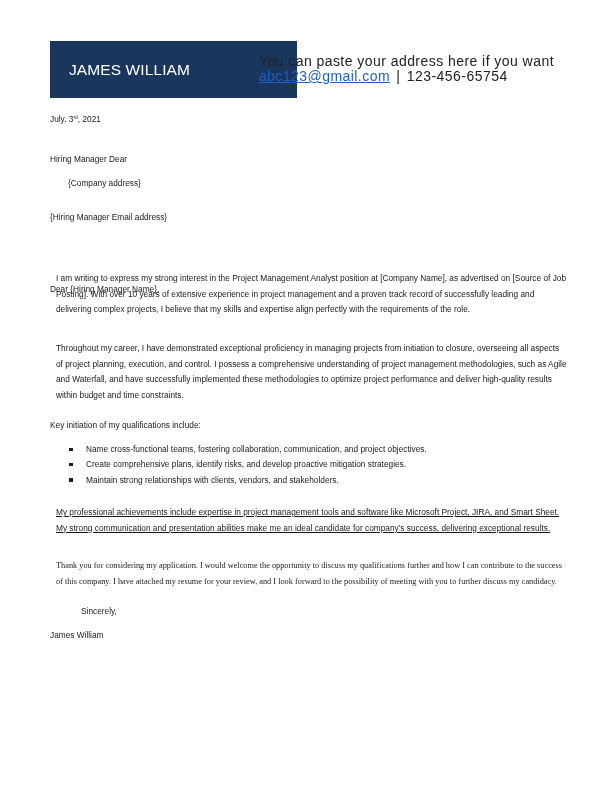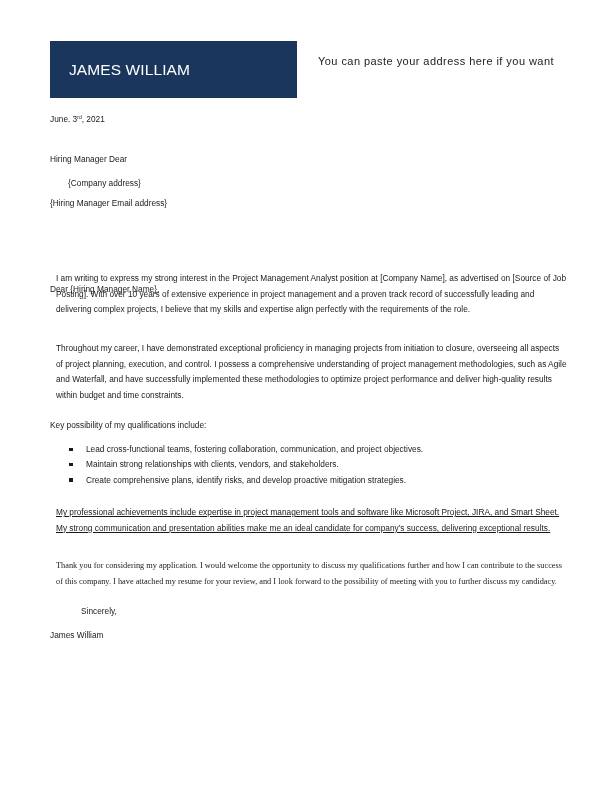--- a/index.html
+++ b/index.html
@@ -30,21 +30,21 @@
       color: #ffffff;
       font-size: 15.5px;
       letter-spacing: 0.1px;
       font-family: "Liberation Sans", sans-serif;
     }
     .contact {
       position: absolute;
       right: 58px;
       top: 54px;
       text-align: left;
-      font-size: 11px;
+      font-size: 14px;
       line-height: 15px;
       color: #222;
       letter-spacing: 0.45px;
     }
     .contact a {
       color: #1f5fc4;
       text-decoration: underline;
     }
     .contact .sep { margin: 0 2px; }
     .doc {
@@ -91,47 +91,52 @@
   </style>
 </head>
 <body>
 
 <div class="name-banner">
   <span class="name">JAMES WILLIAM</span>
 </div>
 
 <div class="contact">
   <div>You can paste your address here if you want</div>
+  <div>
+    <a href="#">abc123@gmail.com</a>
+    <span class="sep">|</span>
+    <span>123-456-65754</span>
+  </div>
 </div>
 
 <div class="doc">
-  <div class="line date" style="top:112px;"><span>June. 3</span><sup>rd</sup><span>, 2021</span></div>
+  <div class="line date" style="top:112px;"><span>July. 3</span><sup>rd</sup><span>, 2021</span></div>
 
   <div class="line" style="top:152px;">Hiring Manager Dear</div>
   <div class="line" style="top:176px;margin-left:18px;">{Company address}</div>
-  <div class="line" style="top:196px;">{Hiring Manager Email address}</div>
+  <div class="line" style="top:210px;">{Hiring Manager Email address}</div>
 
   <div class="line" style="top:246px;margin-top:36px;">Dear {Hiring Manager Name},</div>
 
   <div class="para" style="top:263px;">I am writing to express my strong interest in the Project Management Analyst position at [Company Name], as advertised on [Source of Job Posting]. With over 10 years of extensive experience in project management and a proven track record of successfully leading and delivering complex projects, I believe that my skills and expertise align perfectly with the requirements of the role.</div>
   <div class="para" style="top:333px;">Throughout my career, I have demonstrated exceptional proficiency in managing projects from initiation to closure, overseeing all aspects of project planning, execution, and control. I possess a comprehensive understanding of project management methodologies, such as Agile and Waterfall, and have successfully implemented these methodologies to optimize project performance and deliver high-quality results within budget and time constraints.</div>
-  <div class="line" style="top:418px;">Key possibility of my qualifications include:</div>
+  <div class="line" style="top:418px;">Key initiation of my qualifications include:</div>
 
   <ul class="bullets">
     <li>
       <span class="bullet"></span>
-      <span>Lead cross-functional teams, fostering collaboration, communication, and project objectives.</span>
+      <span>Name cross-functional teams, fostering collaboration, communication, and project objectives.</span>
+    </li>
+    <li>
+      <span class="bullet"></span>
+      <span>Create comprehensive plans, identify risks, and develop proactive mitigation strategies.</span>
     </li>
     <li>
       <span class="bullet"></span>
       <span>Maintain strong relationships with clients, vendors, and stakeholders.</span>
-    </li>
-    <li>
-      <span class="bullet"></span>
-      <span>Create comprehensive plans, identify risks, and develop proactive mitigation strategies.</span>
     </li>
   </ul>
 
   <div class="para" style="top:497px;text-decoration:underline;">My professional achievements include expertise in project management tools and software like Microsoft Project, JIRA, and Smart Sheet. My strong communication and presentation abilities make me an ideal candidate for company’s success, delivering exceptional results.</div>
   <div class="para" style="top:550px;font-family:Liberation Serif, serif;">Thank you for considering my application. I would welcome the opportunity to discuss my qualifications further and how I can contribute to the success of this company. I have attached my resume for your review, and I look forward to the possibility of meeting with you to further discuss my candidacy.</div>
 
   <div class="line" style="top:604px;margin-left:31px;">Sincerely,</div>
   <div class="line" style="top:628px;">James William</div>
 </div>
 

